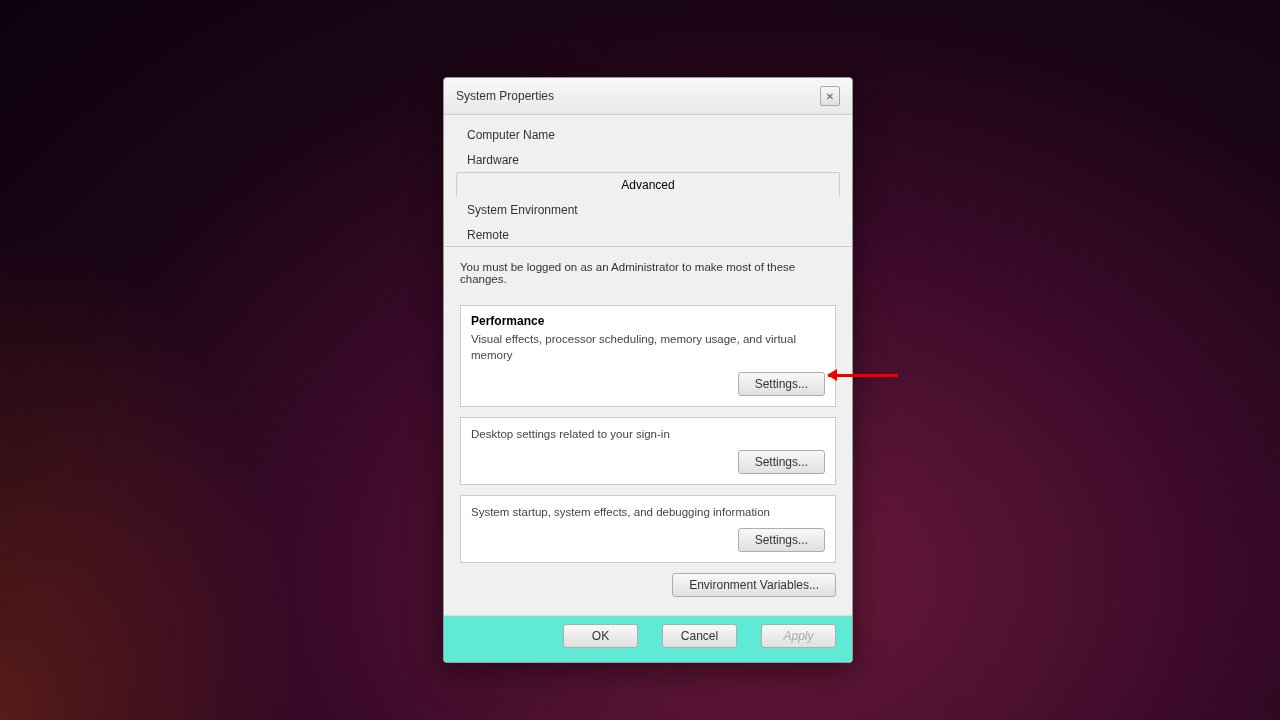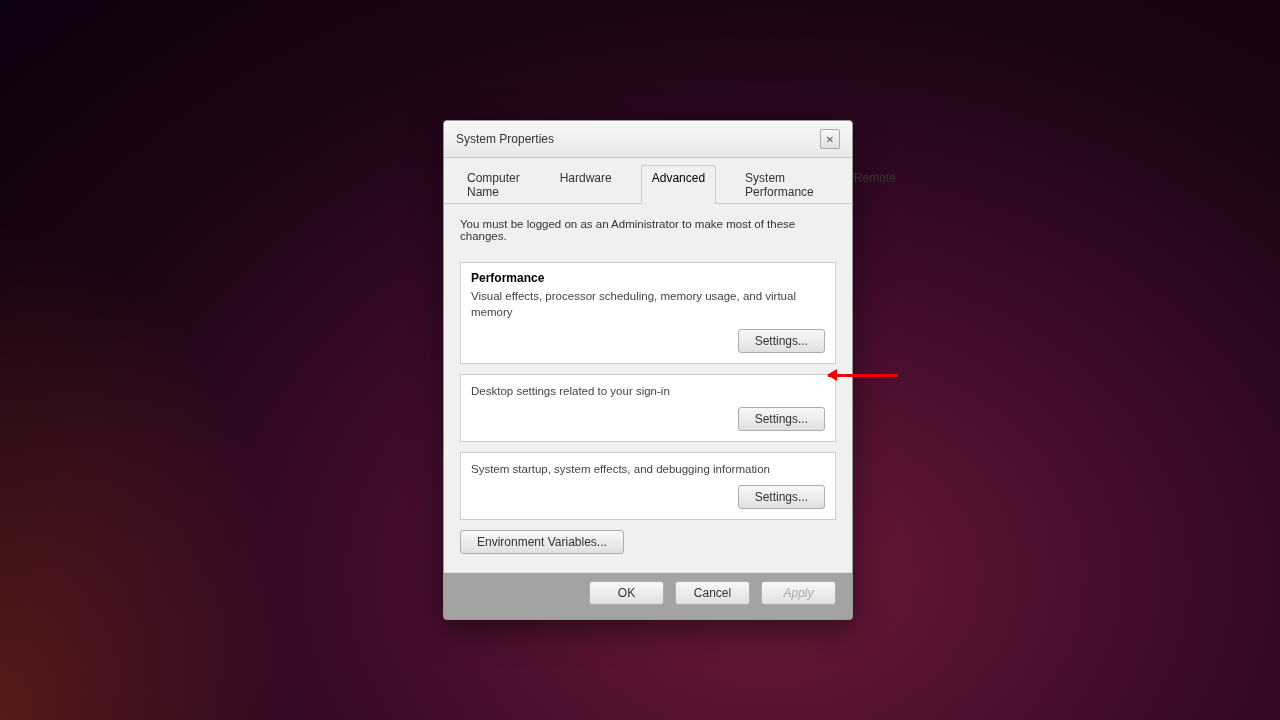--- a/index.html
+++ b/index.html
@@ -75,22 +75,23 @@
       align-items: center;
       justify-content: center;
       font-size: 10px;
       color: #555;
     }
 
     .tabs {
       background: #f0f0f0;
       padding: 6px 12px 0;
       display: flex;
-      gap: 18px;
+      gap: 0;
       border-bottom: 1px solid #ccc;
+      flex-direction: column;
     }
 
     .tab {
       padding: 5px 10px;
       font-size: 12px;
       color: #333;
       cursor: pointer;
       border: 1px solid transparent;
       border-bottom: none;
       border-radius: 3px 3px 0 0;
@@ -158,30 +159,31 @@
     }
 
     .btn-disabled {
       color: #aaa;
       cursor: default;
       font-style: italic;
     }
 
     .env-vars-row {
       display: flex;
+      justify-content: flex-end;
       margin-top: 6px;
       margin-bottom: 4px;
     }
 
     .footer-buttons {
       display: flex;
       justify-content: flex-end;
-      gap: 11px;
+      gap: 24px;
       padding: 8px 16px 14px;
-      background: #a3a3a3;
+      background: #5eead4;
       border-top: 1px solid #ddd;
     }
 
     .footer-buttons .btn {
       min-width: 75px;
     }
 
     
     .arrow-annotation {
       position: absolute;
@@ -215,21 +217,21 @@
 
     <div class="dialog-titlebar">
       <span class="dialog-title">System Properties</span>
       <button class="close-btn">✕</button>
     </div>
 
     <div class="tabs">
       <div class="tab">Computer Name</div>
       <div class="tab">Hardware</div>
       <div class="tab active">Advanced</div>
-      <div class="tab">System Performance</div>
+      <div class="tab">System Environment</div>
       <div class="tab">Remote</div>
     </div>
 
     <div class="dialog-content">
 
       <div class="admin-notice">You must be logged on as an Administrator to make most of these changes.</div>
 
       <div class="section-box">
         <div class="section-title">Performance</div>
         <div class="section-desc">Visual effects, processor scheduling, memory usage, and virtual memory</div>

